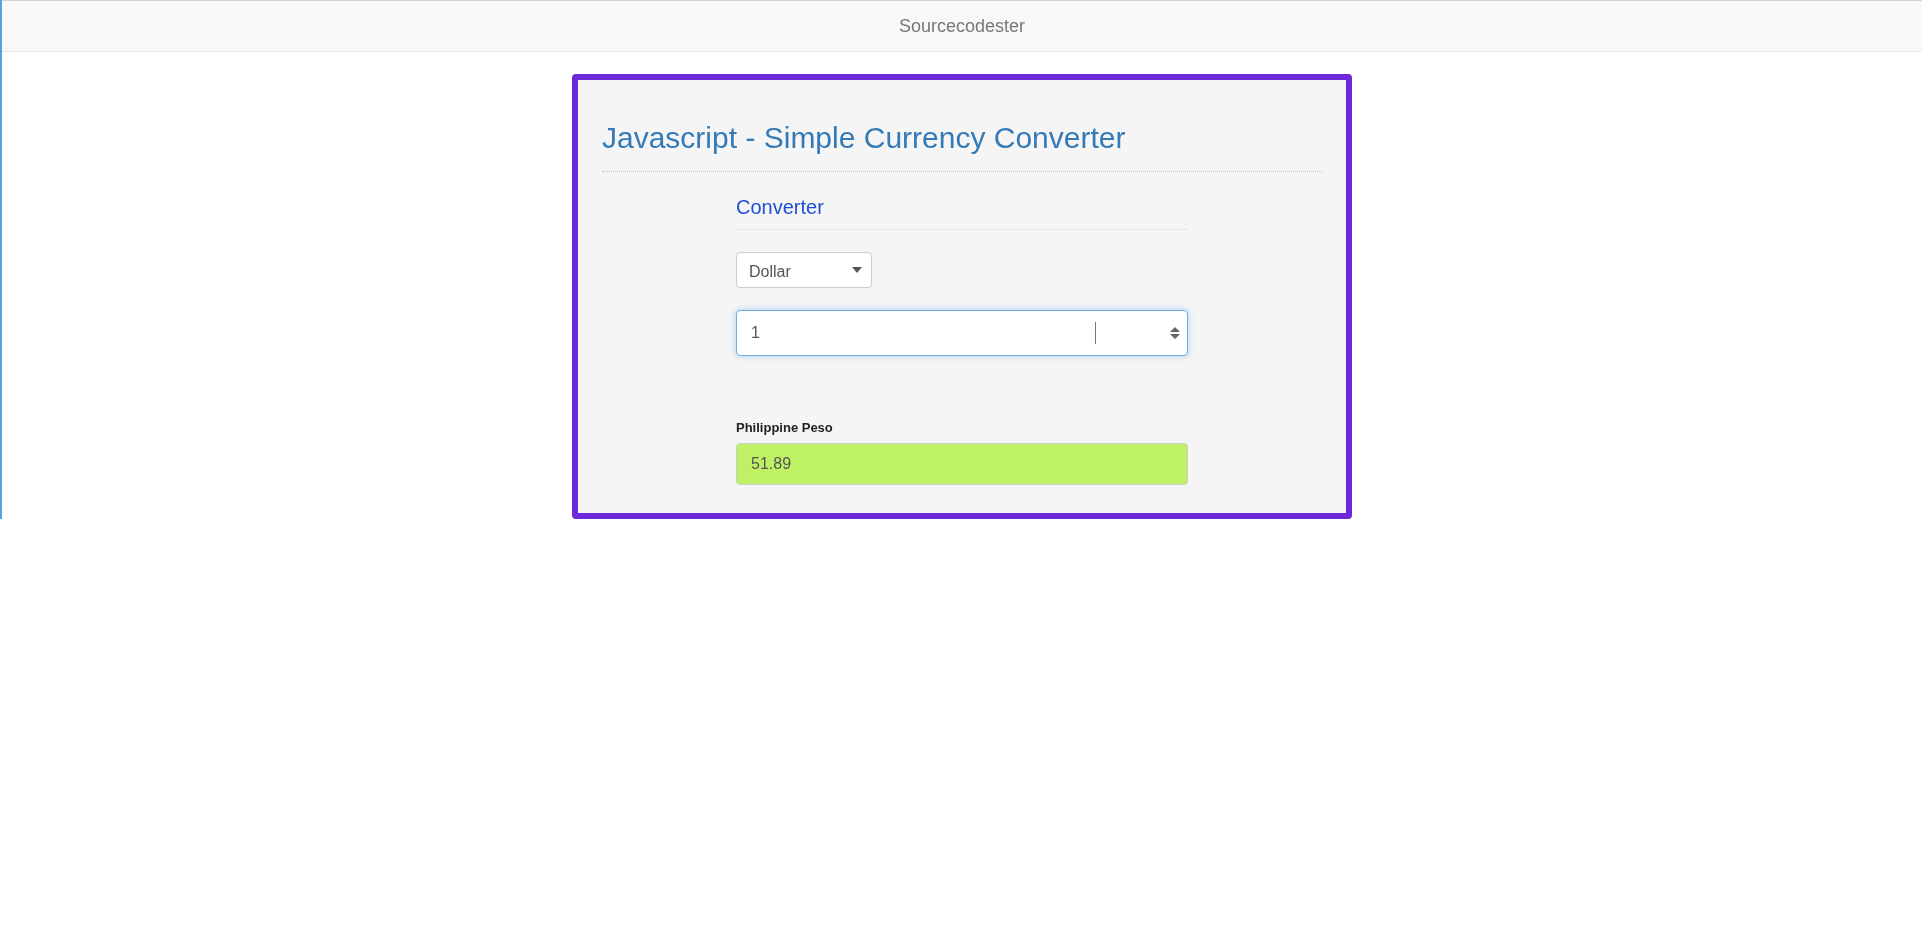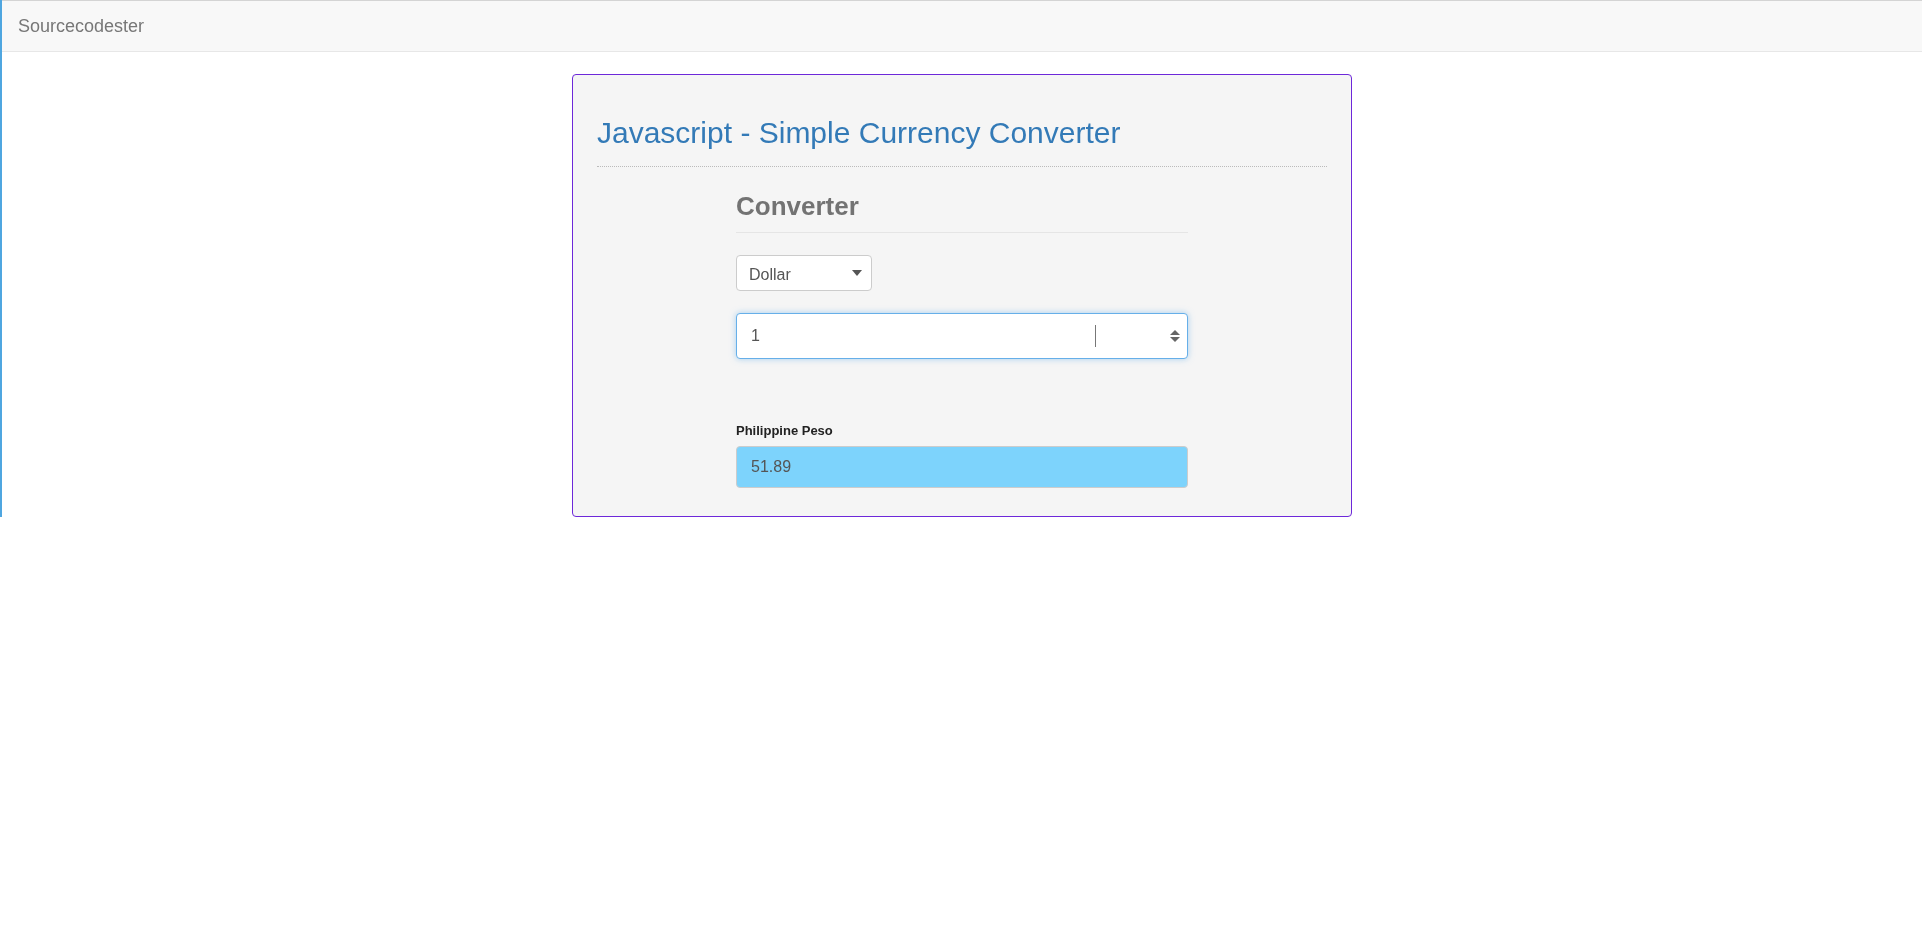--- a/index.html
+++ b/index.html
@@ -1,18 +1,19 @@
 <!DOCTYPE html>
 <html><head>
   <meta charset="utf-8">
   <style>
     * {
       box-sizing: border-box;
       margin: 0;
       padding: 0;
+      justify-content: center;
     }
     body {
       font-family: "Helvetica Neue", Helvetica, Arial, sans-serif;
       font-size: 14px;
       color: #333;
       background: #fff;
       border-left: 2px solid #4fa6e0;
     }
     .navbar {
       background: #f8f8f8;
@@ -29,21 +30,21 @@
       font-weight: 400;
       text-decoration: none;
     }
     .container {
       max-width: 1170px;
       margin: 0 auto;
       padding: 0 15px;
     }
     .well {
       background: #f5f5f5;
-      border: 1px solid #6d28d9;
+      border: 6px solid #6d28d9;
       border-radius: 4px;
       padding: 19px 24px 28px 24px;
       margin-top: 22px;
       max-width: 780px;
       margin-left: auto;
       margin-right: auto;
     }
     .title {
       color: #337ab7;
       font-size: 30px;
@@ -55,23 +56,23 @@
       border: none;
       border-top: 1px dotted #bbb;
       margin-top: 16px;
       margin-bottom: 24px;
     }
     .inner {
       max-width: 452px;
       margin: 0 auto;
     }
     .section-heading {
-      font-size: 26px;
-      font-weight: 700;
-      color: #737373;
+      font-size: 20px;
+      font-weight: 400;
+      color: #1d4ed8;
       margin-bottom: 10px;
     }
     hr.solid {
       border: none;
       border-top: 1px solid #e5e5e5;
       margin-bottom: 22px;
     }
     .form-group {
       margin-bottom: 22px;
     }
@@ -153,21 +154,21 @@
       color: #222;
       margin-bottom: 8px;
       display: block;
     }
     input.form-control-output {
       width: 100%;
       height: 42px;
       padding: 10px 14px;
       font-size: 16px;
       color: #555;
-      background: #7dd3fc;
+      background: #bef264;
       border: 1px solid #ccc;
       border-radius: 4px;
       cursor: not-allowed;
     }
     .text-cursor {
       position: absolute;
       right: 92px;
       top: 12px;
       width: 1px;
       height: 22px;

